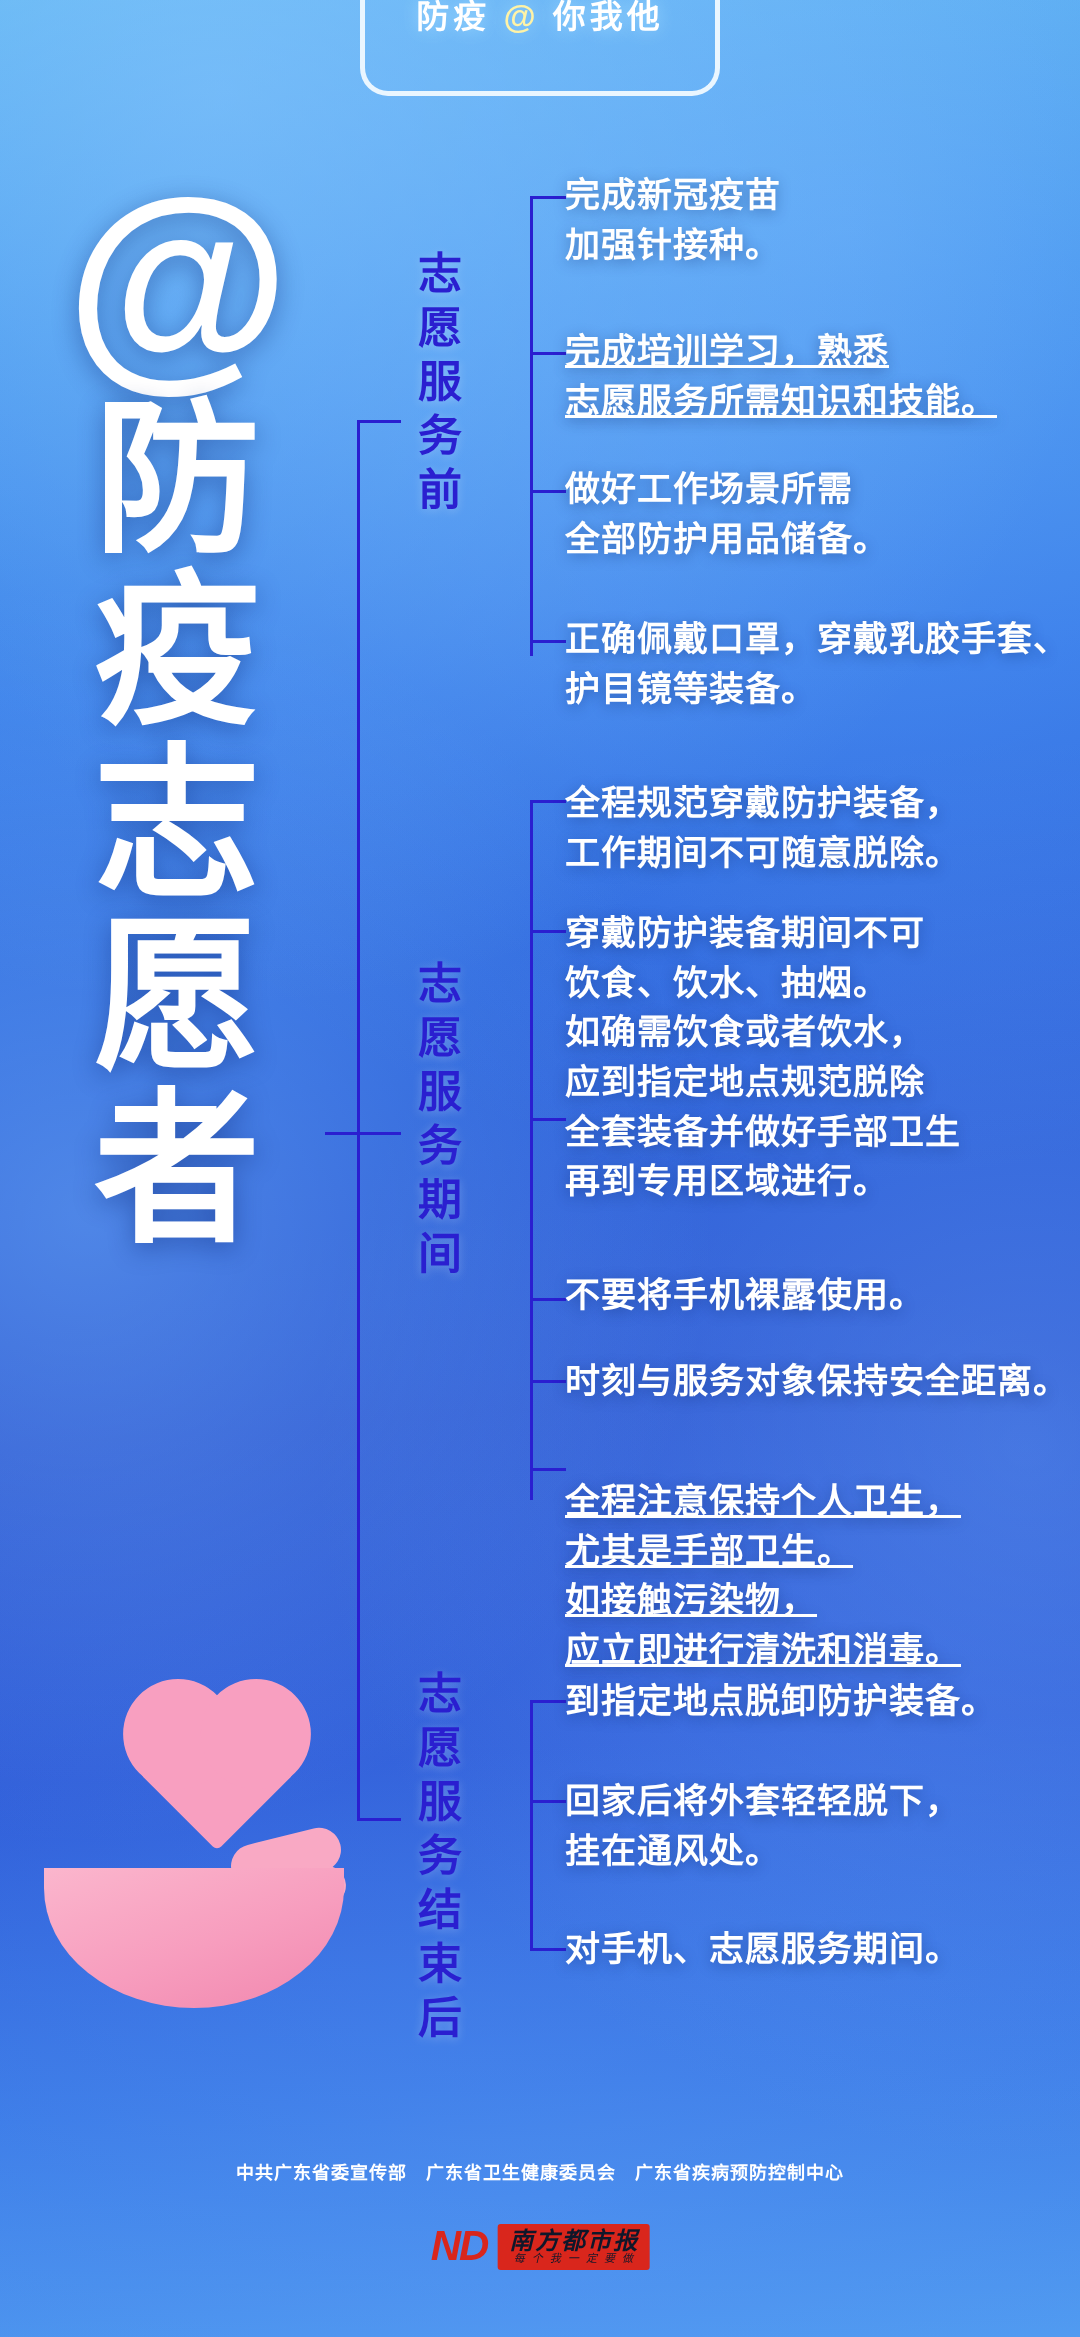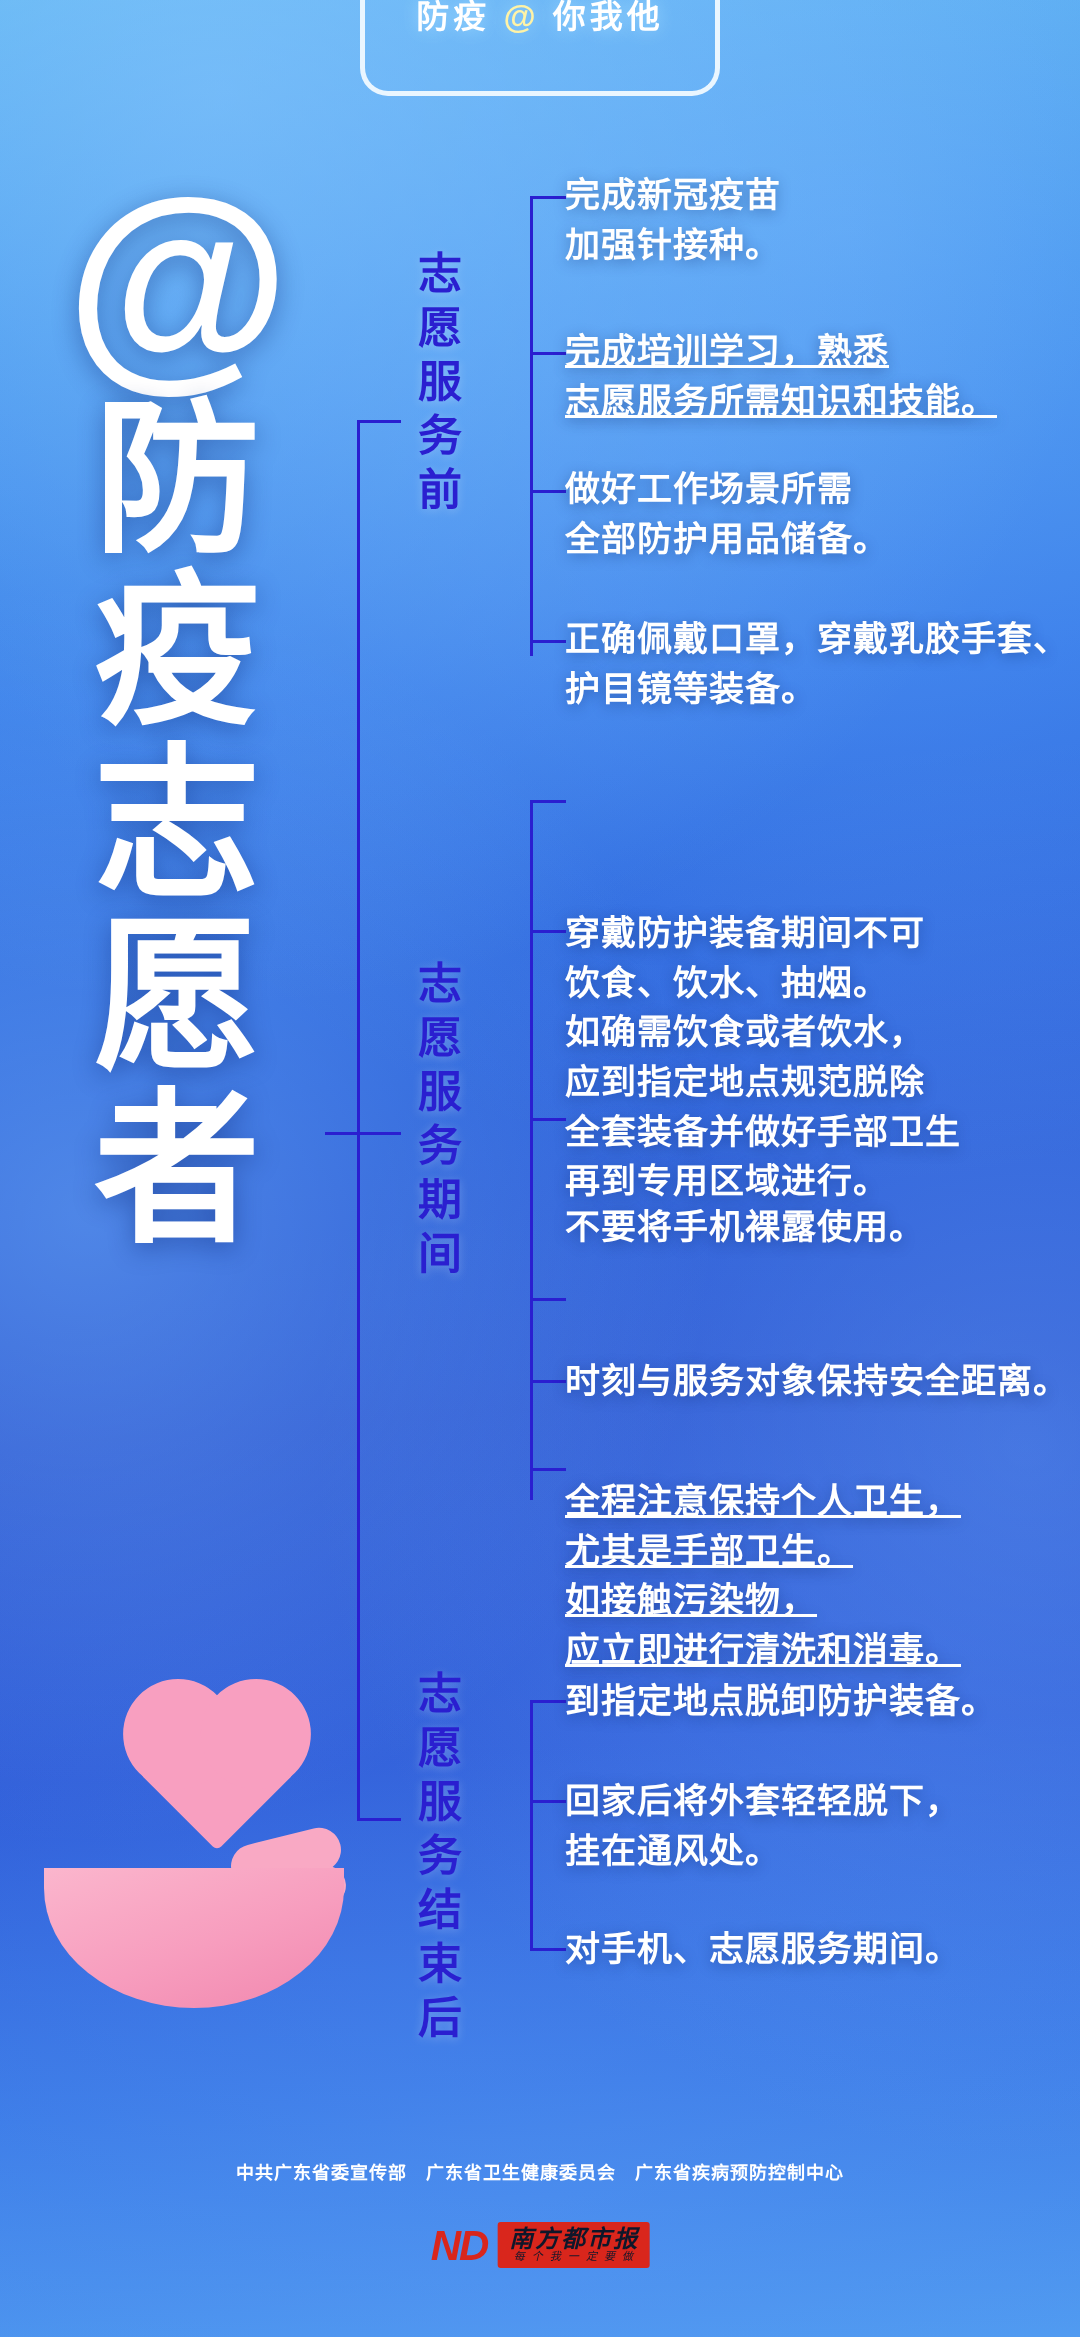--- a/index.html
+++ b/index.html
@@ -173,21 +173,21 @@
     font-size: 18px;
     font-weight: bold;
     letter-spacing: 1px;
   }
   .logo-row {
     position: absolute;
     left: 50%;
     transform: translateX(-50%);
     top: 2222px;
     display: flex;
-    align-items: flex-start;
+    align-items: flex-end;
     gap: 10px;
   }
   .logo-nd {
     font-size: 42px;
     font-weight: bold;
     font-style: italic;
     color: #d9261c;
     letter-spacing: -2px;
   }
   .logo-box {
@@ -251,27 +251,29 @@
 
   <div class="line h" style="left:325px; top:1132px; width:76px;"></div>
   <div class="line v" style="left:530px; top:800px; height:700px;"></div>
   <div class="line h" style="left:530px; top:800px; width:36px;"></div>
   <div class="line h" style="left:530px; top:930px; width:36px;"></div>
   <div class="line h" style="left:530px; top:1118px; width:36px;"></div>
   <div class="line h" style="left:530px; top:1298px; width:36px;"></div>
   <div class="line h" style="left:530px; top:1380px; width:36px;"></div>
   <div class="line h" style="left:530px; top:1468px; width:36px;"></div>
 
+  <div class="item" style="top:778px;">全程规范穿戴防护装备，
+工作期间不可随意脱除。</div>
   <div class="item" style="top:908px;">穿戴防护装备期间不可
 饮食、饮水、抽烟。
 如确需饮食或者饮水，
 应到指定地点规范脱除
 全套装备并做好手部卫生
 再到专用区域进行。</div>
-  <div class="item" style="top:1202px;">不要将手机裸露使用。</div>
+  <div class="item" style="top:1270px;">不要将手机裸露使用。</div>
   <div class="item" style="top:1356px;">时刻与服务对象保持安全距离。</div>
   <div class="item" style="top:1476px;text-decoration:underline;">全程注意保持个人卫生，
 尤其是手部卫生。
 如接触污染物，
 应立即进行清洗和消毒。</div>
 
   <div class="sec-label" id="sec-label-2">志愿服务结束后</div>
 
   <div class="line v" style="left:357px; top:420px; height:1400px;"></div>
   <div class="line h" style="left:357px; top:1818px; width:44px;"></div>

